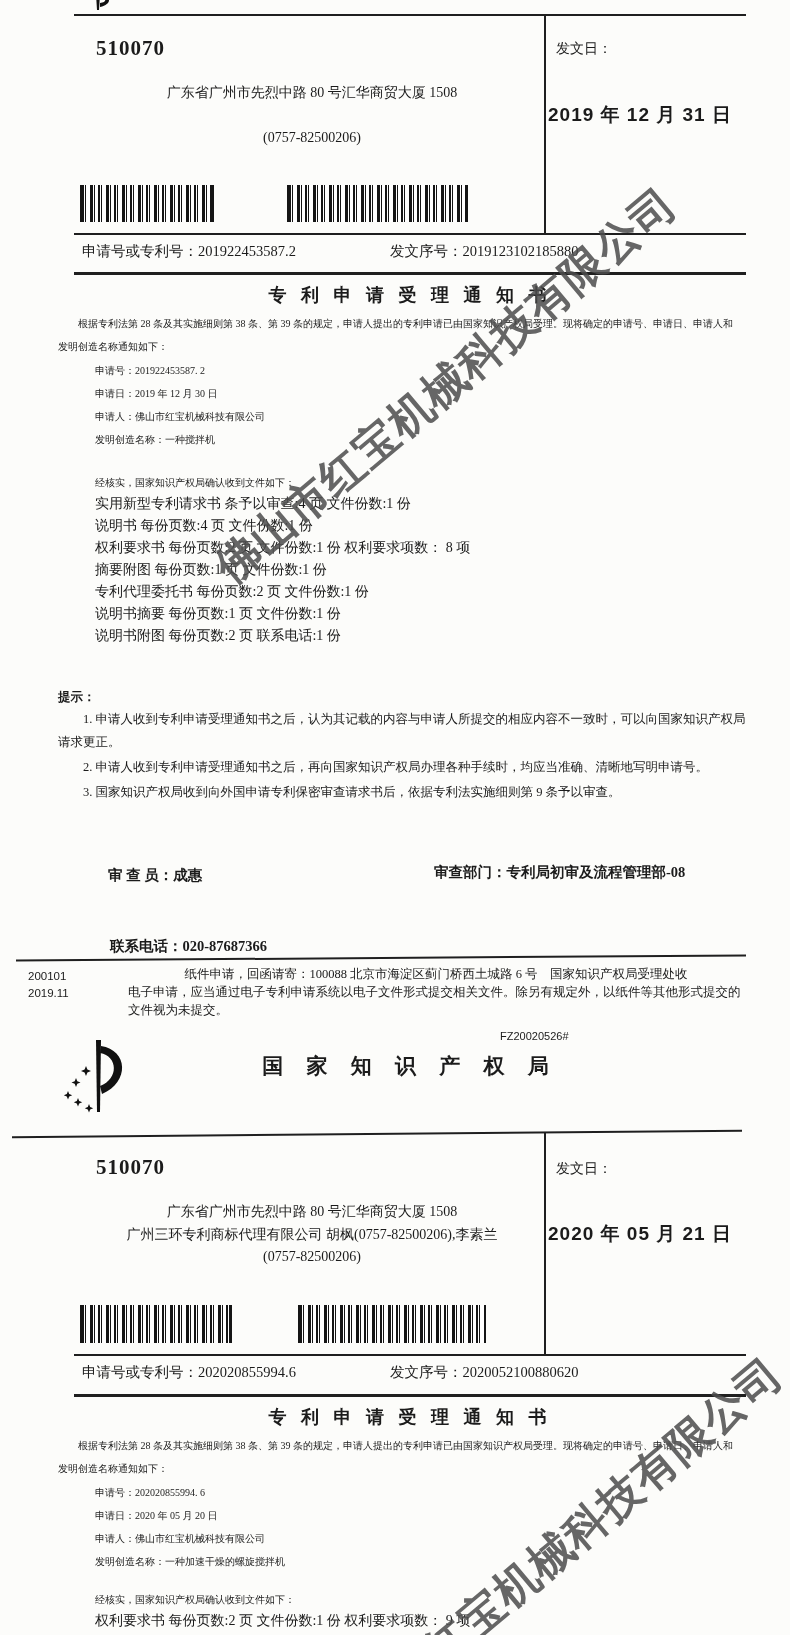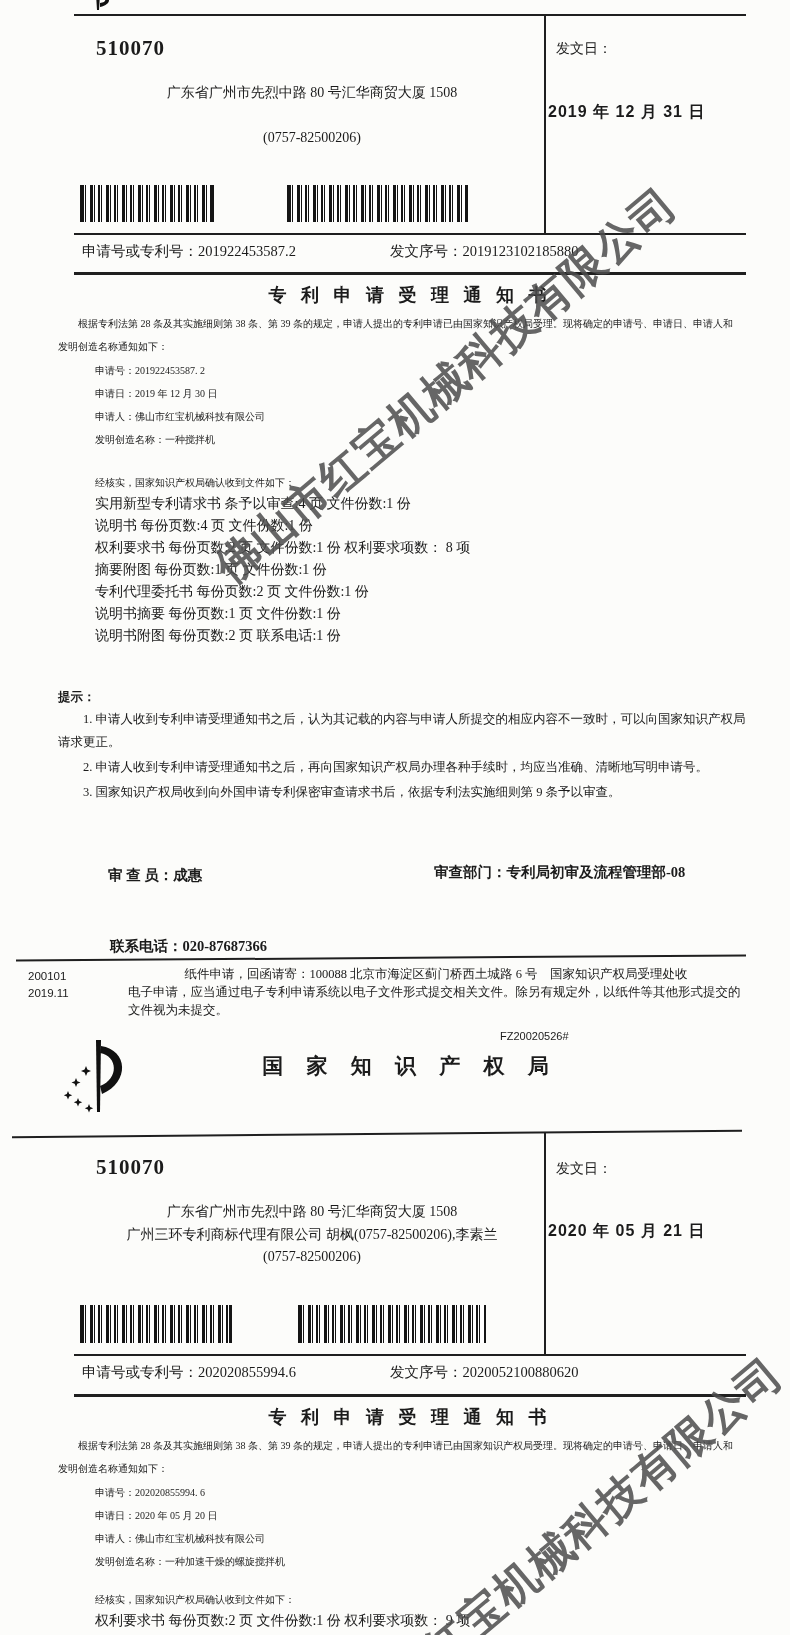--- a/index.html
+++ b/index.html
@@ -7,21 +7,21 @@
     position:relative;width:790px;height:1635px;margin:0 auto;
     background:#fcfcfa;overflow:hidden;color:#1b1b1b;
     font-family:"Liberation Serif","DejaVu Serif",serif;
   }
   .abs{position:absolute;}
   .hline{position:absolute;background:#1f1f1f;}
   .vline{position:absolute;background:#1f1f1f;}
   .mailcode{font-size:21px;font-weight:bold;letter-spacing:1px;}
   .addr{width:480px;text-align:center;font-size:14px;line-height:22px;}
   .send-label{font-size:14px;}
-  .send-date{font-size:16px;font-weight:bold;font-family:"Liberation Sans","DejaVu Sans",sans-serif;letter-spacing:1px;}
+  .send-date{font-size:19px;font-weight:bold;font-family:"Liberation Sans","DejaVu Sans",sans-serif;letter-spacing:1px;}
   .row-label{font-size:14.5px;font-weight:normal;}
   .doc-title{width:670px;text-align:center;font-size:18px;font-weight:bold;letter-spacing:5px;}
   .agency-title{width:670px;text-align:center;font-size:21px;font-weight:bold;letter-spacing:9px;}
   .body-text{font-size:10px;line-height:23px;}
   .intro{width:682px;text-indent:2em;}
   .field-line{white-space:nowrap;}
   .items div{line-height:22px;font-size:14px;white-space:nowrap;}
   .tips{font-size:12.5px;line-height:23px;}
   .tip{width:692px;text-indent:2em;margin:0 0 2px 0;}
   .sig{font-size:14.5px;font-weight:bold;}

